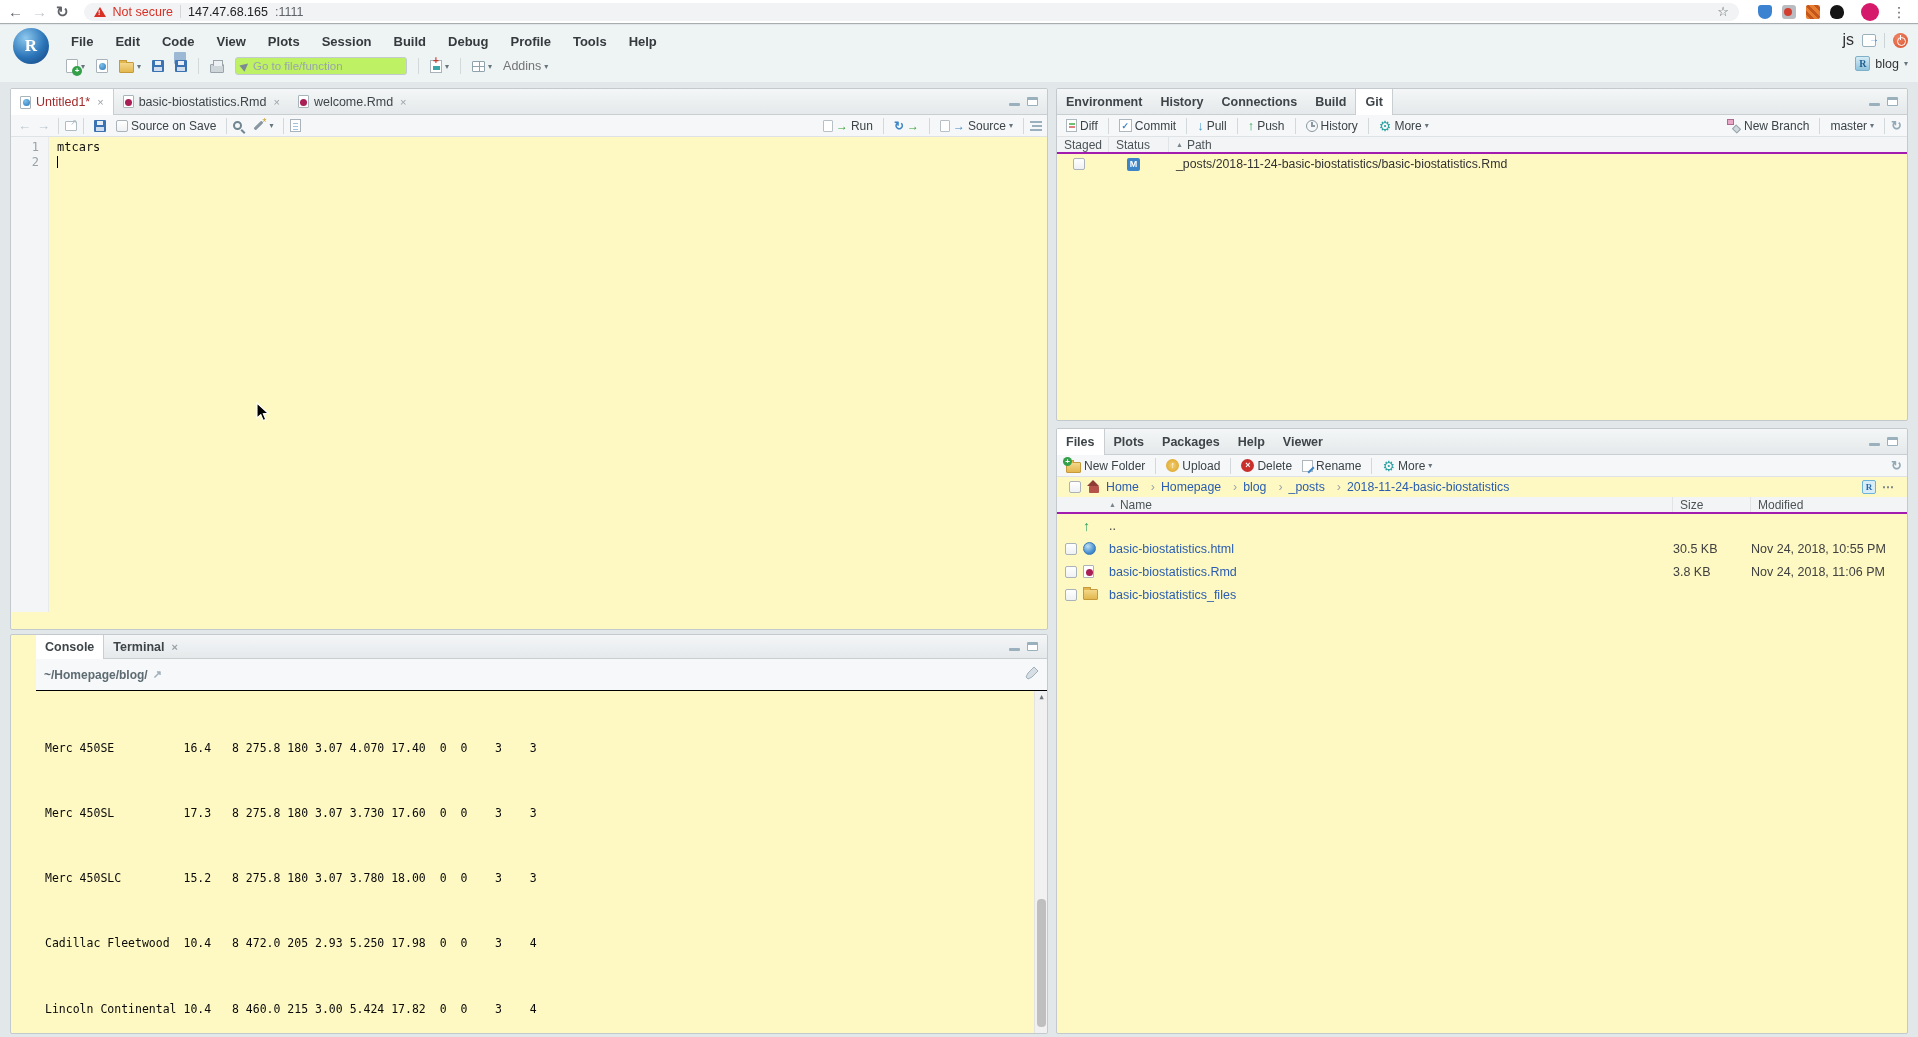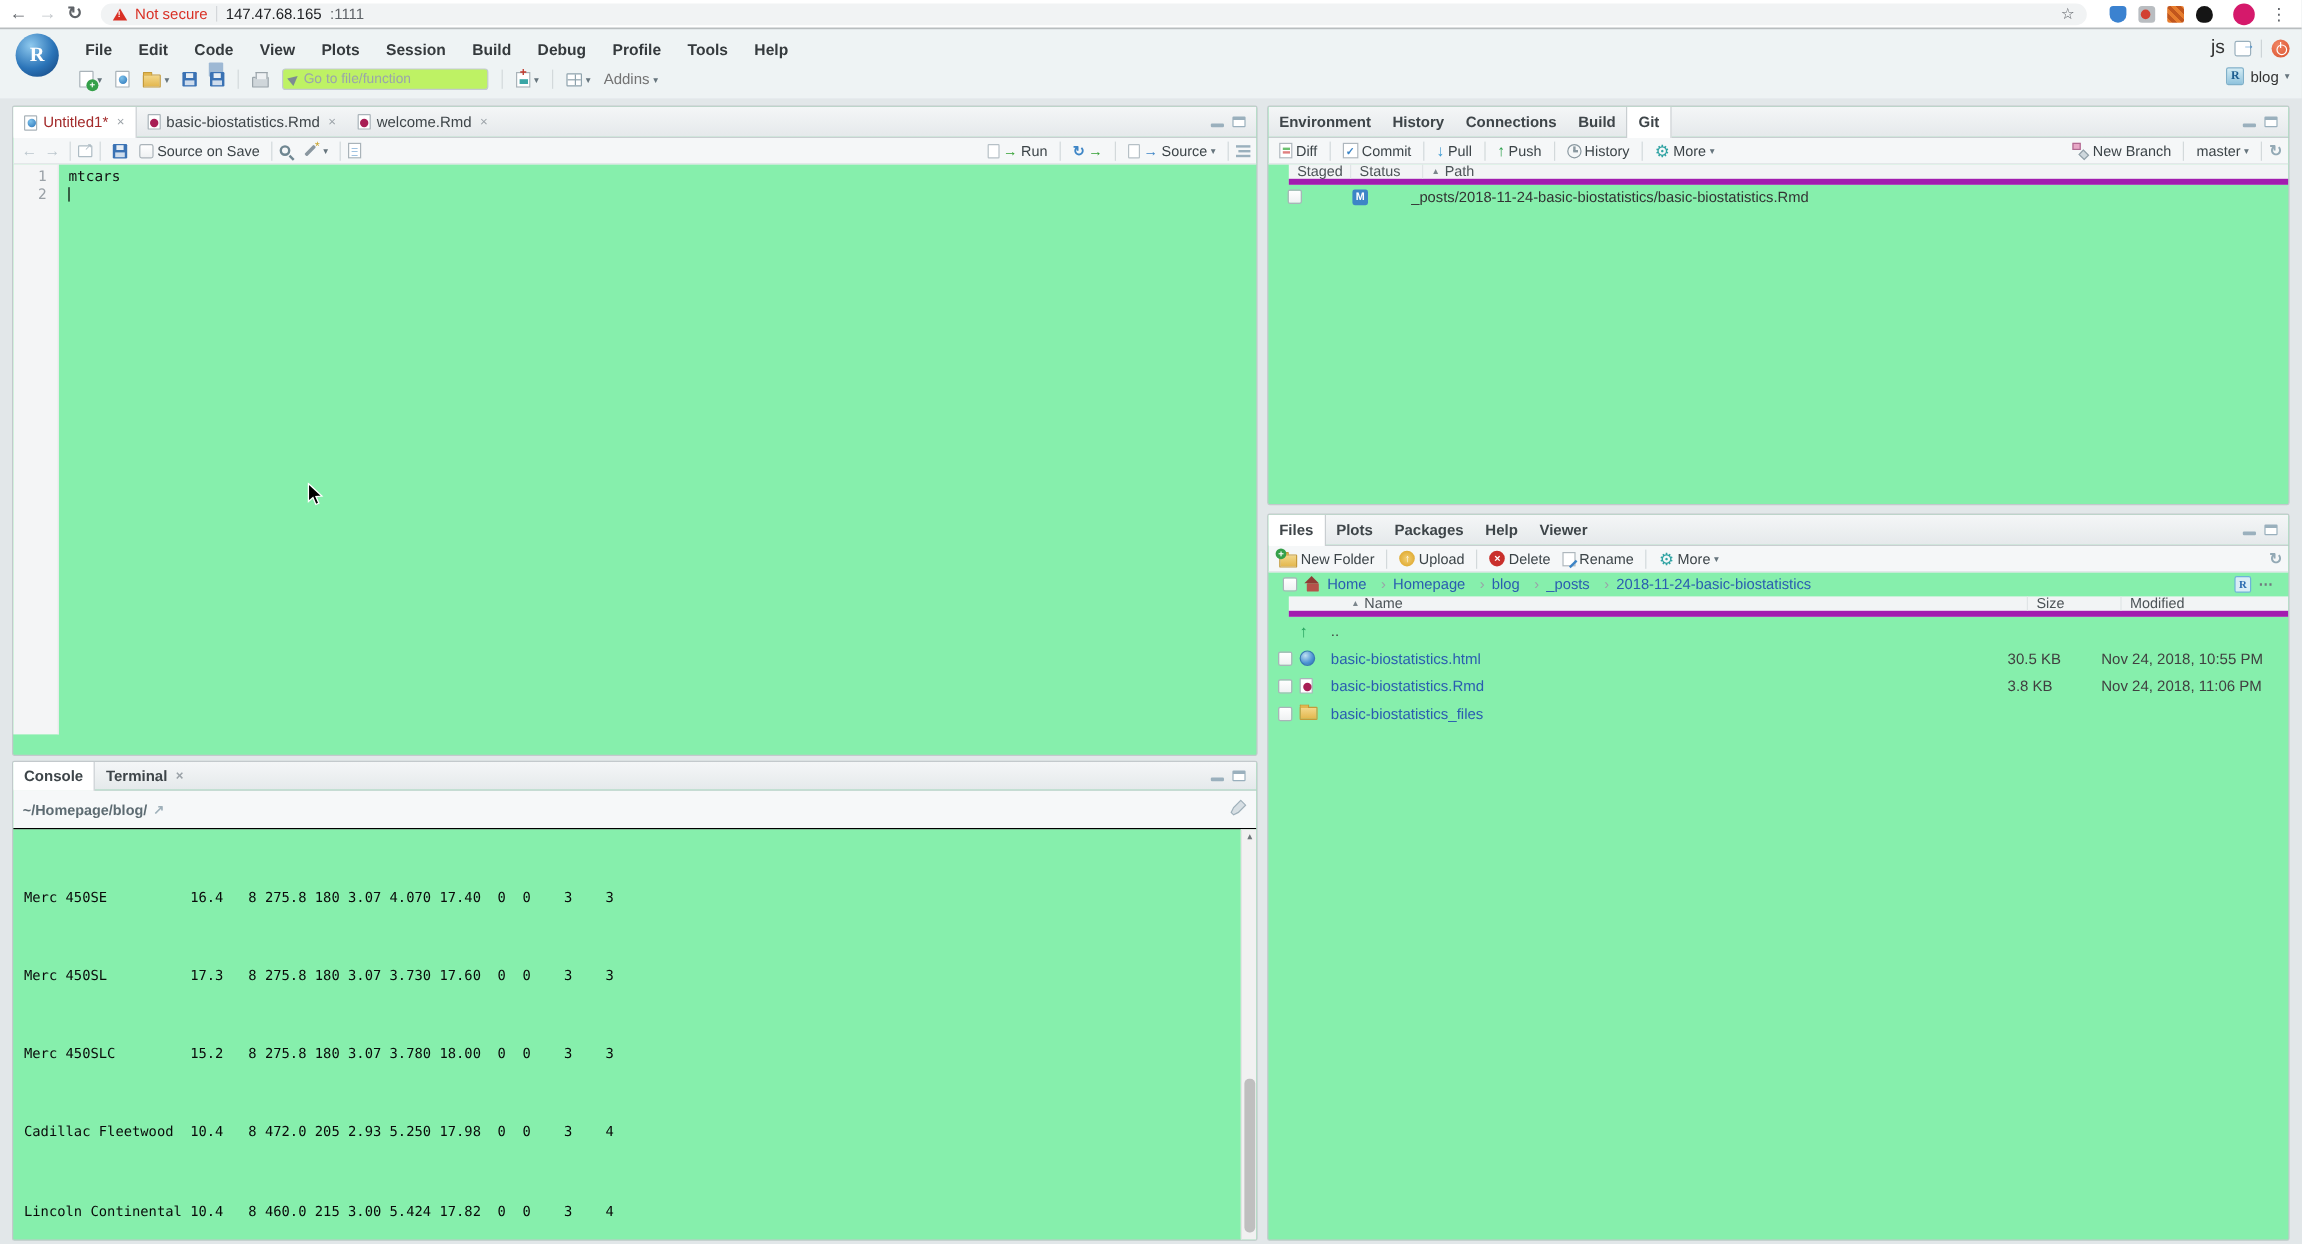--- a/index.html
+++ b/index.html
@@ -84,21 +84,21 @@
   .i-vcs::after { content:""; position:absolute; left:2px; bottom:2px; width:7px; height:4px; background:#3aa6a6; }
   .i-grid { width:13px; height:11px; border:1px solid #8fa3ad; border-radius:1px; background:#fff; position:relative; }
   .i-grid::before { content:""; position:absolute; left:5.5px; top:0; bottom:0; width:1px; background:#8fa3ad; }
   .i-grid::after { content:""; position:absolute; top:4.5px; left:0; right:0; height:1px; background:#8fa3ad; }
   .tool-label { font-size:12.5px; color:#737373; }
   .project-btn { position:absolute; right:10px; top:31px; display:flex; align-items:center; gap:5px;
     font-size:12.5px; color:#333; }
   .i-proj { width:15px; height:15px; border-radius:2px; background:linear-gradient(#d4ecf4,#8fc3dd);
     border:1px solid #7fb0c9; color:#1d5e8f; font:bold 10px/14px "Liberation Serif",serif; text-align:center; }
   
-  .pane { position:absolute; background:#86efac; border:1px solid #c3c9cc; border-radius:2px; overflow:hidden; }
+  .pane { position:absolute; background:#fef9c3; border:1px solid #c3c9cc; border-radius:2px; overflow:hidden; }
   .tabbar { height:26px; background:linear-gradient(#f4f6f7,#e5e9eb); border-bottom:1px solid #c9ced1;
     display:flex; align-items:stretch; }
   .tab { display:flex; align-items:center; gap:5px; padding:0 9px; font-size:12.5px; color:#3e4549; }
   .tab.bold { font-weight:bold; }
   .tab.active { background:#fff; border-left:1px solid #c9ced1; border-right:1px solid #c9ced1; margin-bottom:-1px; }
   .tab.active:first-child { border-left:none; }
   .tab .close { color:#9aa1a7; font-size:11px; margin-left:2px; }
   .ficon { width:11px; height:13px; background:#fff; border:1px solid #a9b3b9; border-radius:1px; position:relative; }
   .ficon::after { content:""; position:absolute; left:1.5px; top:2.5px; width:7px; height:7px; border-radius:50%; }
   .ficon.rdoc::after { background:radial-gradient(circle at 35% 30%, #7cc1ea, #2b74b8); }
@@ -147,22 +147,22 @@
   .console-out { position:relative; height:358px; font-family:"DejaVu Sans Mono",monospace;
     font-size:11.5px; line-height:16.3px; color:#0a0a0a; padding-left:9px; white-space:pre; }
   .cline { height:16.3px; }
   .broom { margin-left:auto; }
   
   .scrollbar { position:absolute; right:0; top:0; bottom:0; width:13px; background:#f1f1f1; border-left:1px solid #e3e3e3; }
   .sb-arrow { position:absolute; left:0; width:13px; height:12px; color:#6f767a; font-size:7px; text-align:center; line-height:12px; }
   .sb-arrow.down { bottom:0; color:#aab2b6; }
   .sb-thumb { position:absolute; left:2px; width:9px; background:#bfbfbf; border-radius:4px; }
   
-  .thead { display:flex; height:17px; background:#f2f4f5; border-bottom:5px solid #a21caf;
-    font-size:12px; color:#4c5357; align-items:center;margin-left:17px; }
+  .thead { display:flex; height:17px; background:#f2f4f5; border-bottom:2px solid #a21caf;
+    font-size:12px; color:#4c5357; align-items:center; }
   .thead .col { height:100%; display:flex; align-items:center; border-right:1px solid #e0e4e6; padding-left:7px; gap:4px; }
   .thead .col:last-child { border-right:none; }
   .sort { font-size:7px; color:#7b858c; }
   .git-row { display:flex; align-items:center; height:20px; font-size:12.3px; color:#333; }
   .badge-m { width:13px; height:13px; background:#3d85c6; border-radius:2px; color:#fff;
     font:bold 9px/13px "Liberation Sans",sans-serif; text-align:center; }
   
   .crumb-row { height:20px; display:flex; align-items:center; padding:0 12px; gap:6px; font-size:12.3px; }
   .crumb { color:#2a5db0; }
   .crumb + .crumb::before { content:"\203A"; color:#99a1a7; margin:0 6px; display:inline-block; }
@@ -384,21 +384,21 @@
       <div>1</div>
       <div>2</div>
     </div>
     <div class="code-area">
       <div>mtcars</div>
       <div><span class="text-caret"></span></div>
     </div>
   </div>
 </div>
 
-<div class="pane" style="left:10px; top:634px; width:1038px; height:400px;">
+<div class="pane" style="left:10px; top:634px; width:1038px; height:400px;padding-left:25px;">
   <div class="tabbar" style="height:24px">
     <span class="tab bold active">
         <span>Console</span>
       </span>
     <span class="tab bold">
         <span>Terminal</span>
         <span class="close">×</span>
       </span>
     <span class="wctl">
       <span class="i-min"></span>

